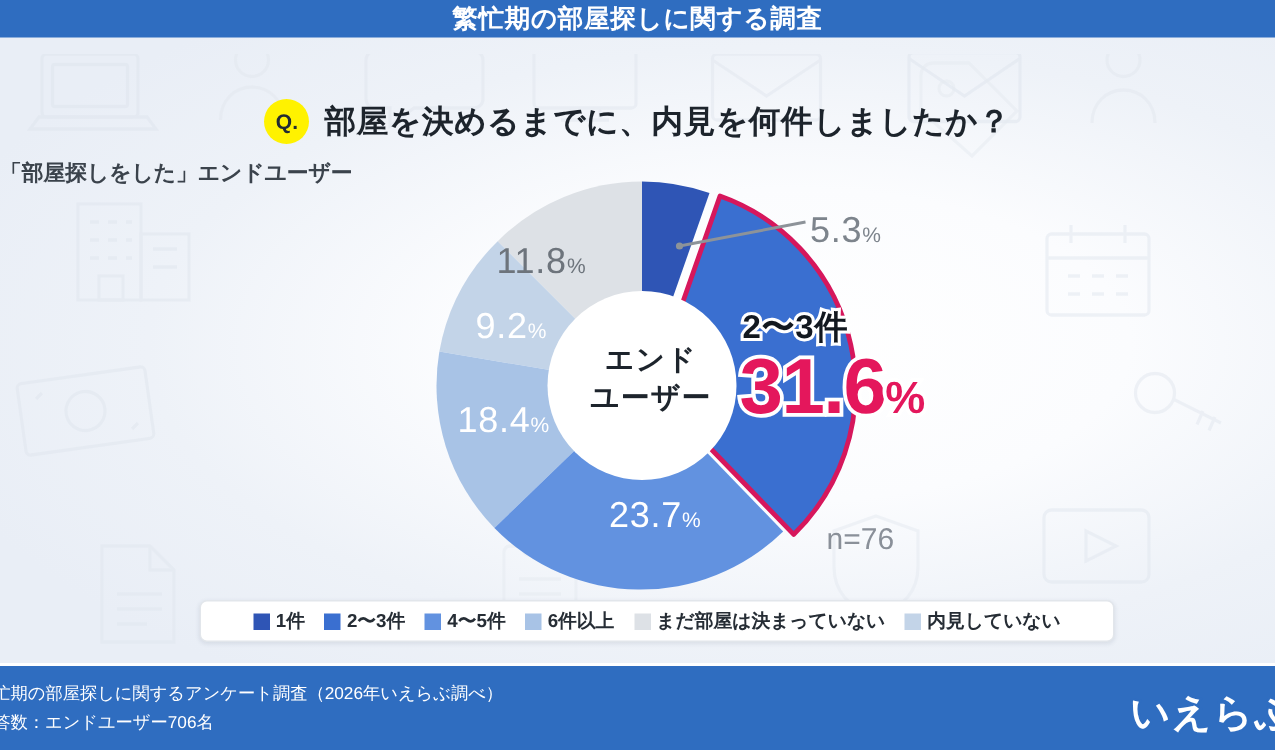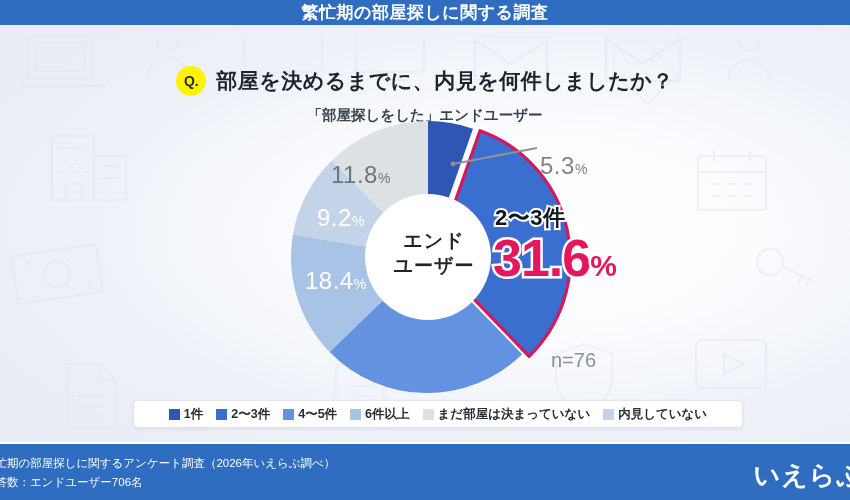--- a/index.html
+++ b/index.html
@@ -76,21 +76,21 @@
     display:flex; align-items:center; justify-content:center;
     font-size:14px; font-weight:bold; color:#222a33;
     flex:none;
   }
   .qtext {
     font-size:21px; font-weight:bold; color:#1d242c;
     white-space:nowrap; letter-spacing:0.5px;
   }
   .subtitle {
     position:absolute; left:0; top:106px; width:850px;
-    text-align:center;
+    text-align:left;
     font-size:14.5px; font-weight:bold; color:#3b434c;
     white-space:nowrap;
   }
 
   
   #chart { position:absolute; left:205px; top:118px; }
 
   .hole-text {
     position:absolute;
     left:378px; top:228px;
@@ -103,21 +103,21 @@
 
   .slice-label {
     position:absolute;
     font-weight:normal;
     white-space:nowrap;
     letter-spacing:0.5px;
   }
   .slice-label .num { font-size:24px; }
   .slice-label .pct { font-size:14px; }
 
-  .lbl-a { left:540px; top:152px; color:#7d848c; }
+  .lbl-a { left:540px; top:140px; color:#7d848c; }
   .lbl-b { left:331px; top:161px; color:#6d747c; }
   .lbl-c { left:317px; top:204px; color:#ffffff; }
   .lbl-d { left:305px; top:267px; color:#ffffff; }
   .lbl-e { left:406px; top:330px; color:#ffffff; }
 
   .callout-kind {
     position:absolute; left:495px; top:203px;
     font-size:22px; font-weight:bold; color:#12181f;
     white-space:nowrap;
     -webkit-text-stroke:4px #ffffff;
@@ -280,20 +280,23 @@
   </div>
   <div class="slice-label lbl-b">
     <span class="num">11.8</span><span class="pct">%</span>
   </div>
   <div class="slice-label lbl-c">
     <span class="num">9.2</span><span class="pct">%</span>
   </div>
   <div class="slice-label lbl-d">
     <span class="num">18.4</span><span class="pct">%</span>
   </div>
+  <div class="slice-label lbl-e">
+    <span class="num">23.7</span><span class="pct">%</span>
+  </div>
 
   <div class="callout-kind">2〜3件</div>
   <div class="callout-val">
     <span class="big">31.6</span><span class="sm">%</span>
   </div>
 
   <div class="nval">n=76</div>
 
   <div class="legend">
     <div class="legend-item">

